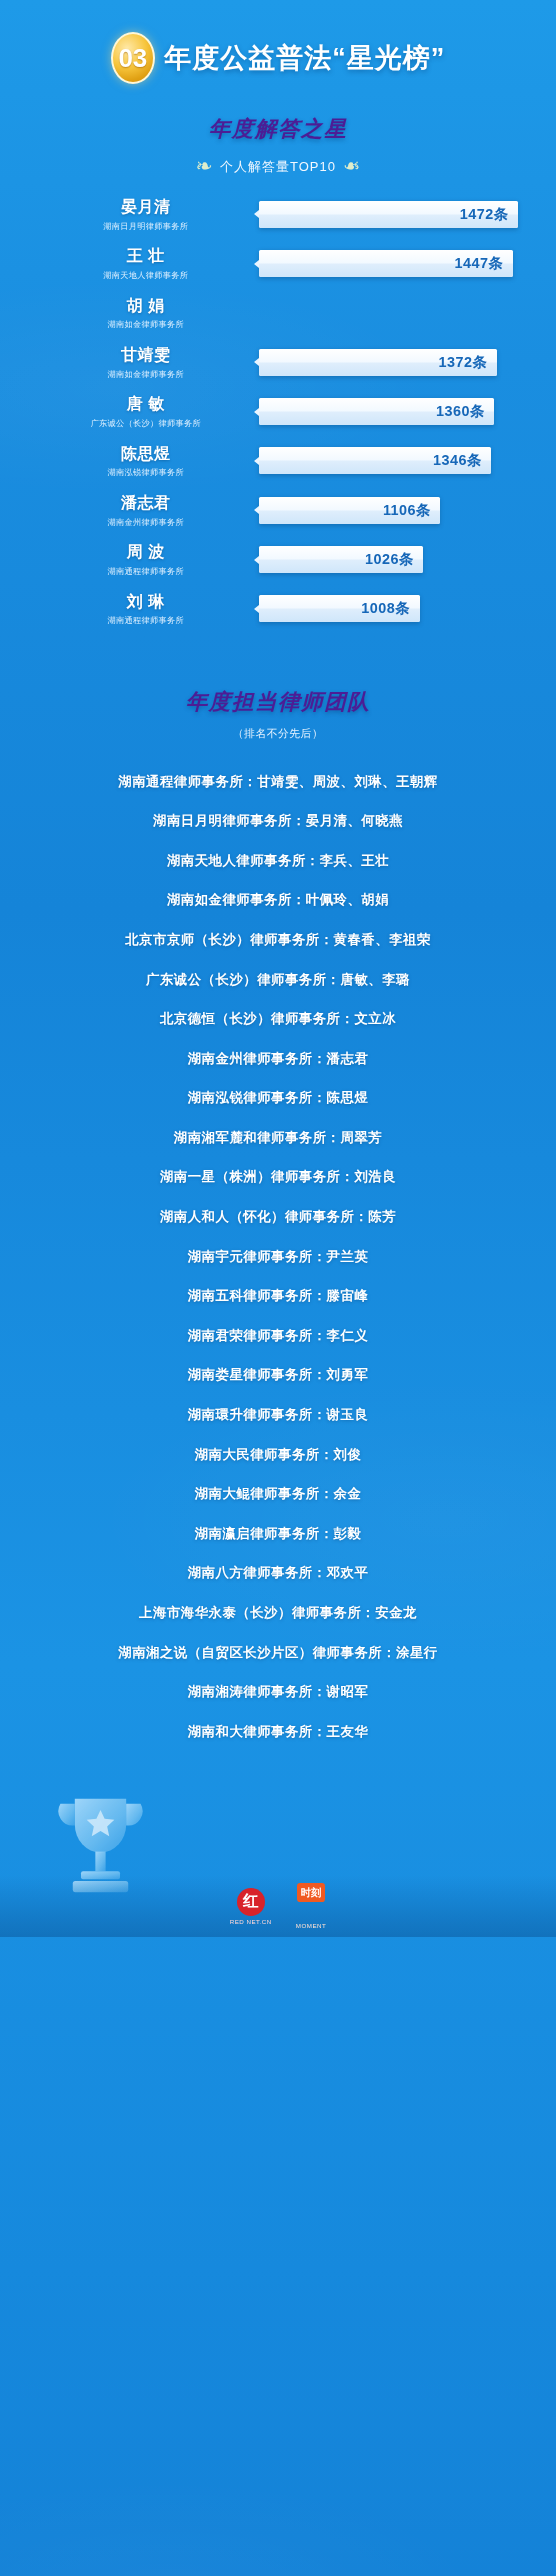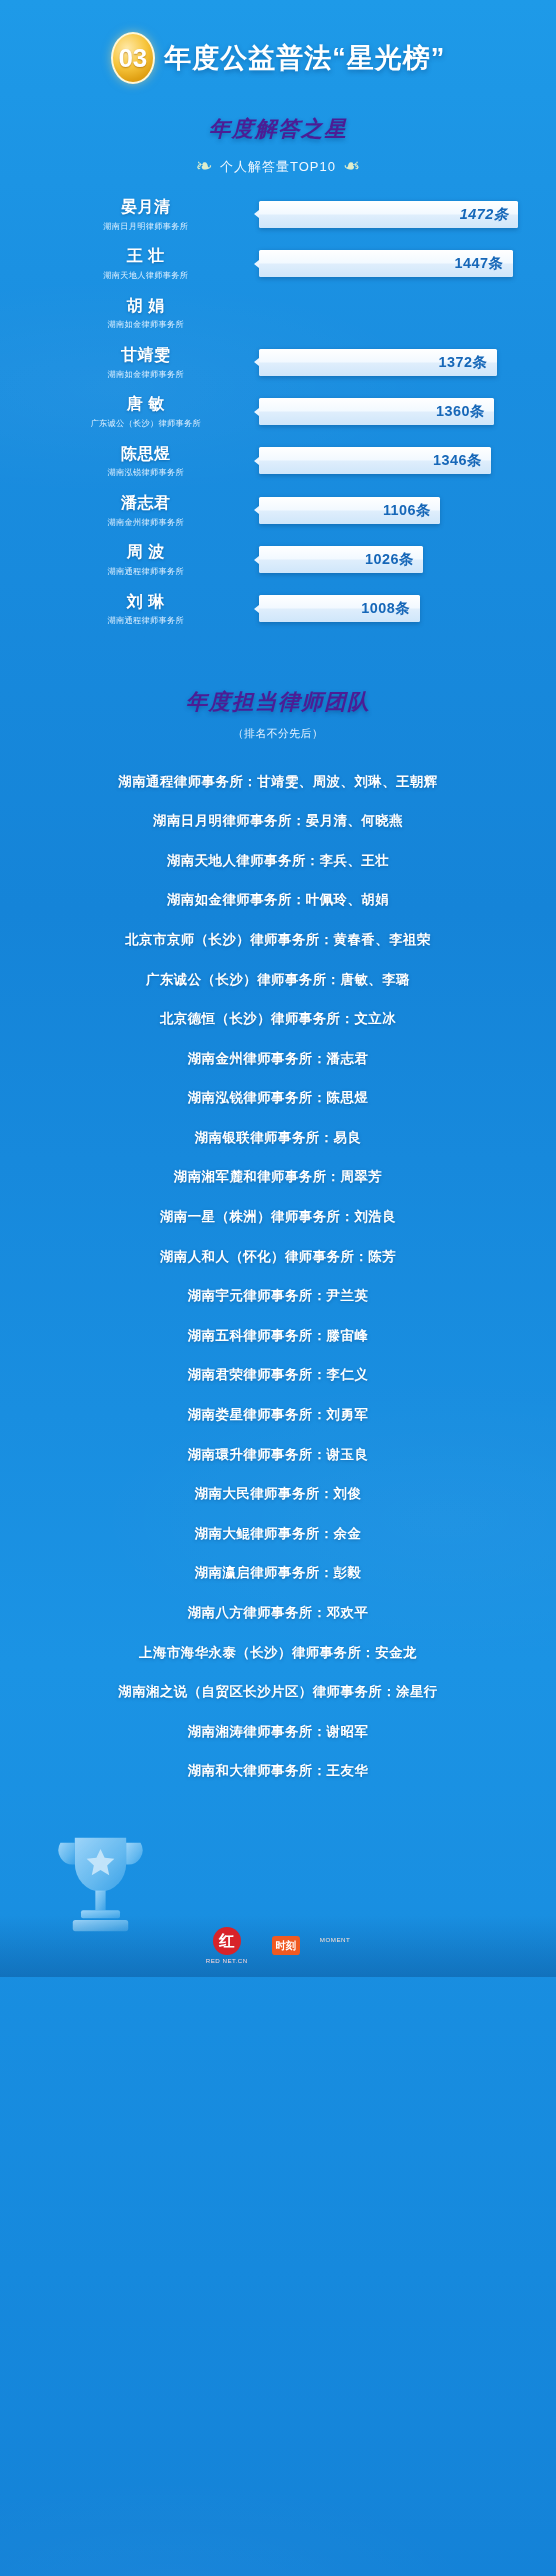--- a/index.html
+++ b/index.html
@@ -189,21 +189,21 @@
     display: flex; flex-direction: column; align-items: center; gap: 2.1px;
   }
   .logo-red .mark {
     width: 28px; height: 28px; border-radius: 50%;
     background: #d8232a;
     color: #fff; font-size: 15.5px; font-weight: bold;
     display: flex; align-items: center; justify-content: center;
   }
   .logo-red .txt { font-size: 6.2px; color: #ffd9d9; letter-spacing: 0.5px; }
   .logo-orange {
-    display: flex; flex-direction: row; align-items: flex-start; gap: 20px;
+    display: flex; flex-direction: column; align-items: center; gap: 20px;
   }
   .logo-orange .mark {
     width: 28px; height: 19.6px; border-radius: 3.1px;
     background: #f05a22;
     color: #fff; font-size: 10.3px; font-weight: bold;
     display: flex; align-items: center; justify-content: center;
   }
   .logo-orange .txt { font-size: 6.2px; color: #ffe2d4; letter-spacing: 0.5px; }
 </style>
 </head>
@@ -229,21 +229,21 @@
     </div>
   </div>
 
   <div class="rank-list" id="rank-list">
       <div class="rank-row">
         <div class="rank-left">
           <div class="rank-name">晏月清</div>
           <div class="rank-firm">湖南日月明律师事务所</div>
         </div>
         <div class="bar-area">
-          <div class="bar" style="width: 100%; font-style: italic;">
+          <div class="bar" style="width: 100%;">
             <span class="bar-value">1472条</span>
           </div>
         </div>
       </div>
       <div class="rank-row">
         <div class="rank-left">
           <div class="rank-name">王 壮</div>
           <div class="rank-firm">湖南天地人律师事务所</div>
         </div>
         <div class="bar-area">
@@ -334,21 +334,20 @@
   <div class="team-list" id="team-list">
       <div class="team-item">湖南通程律师事务所：甘靖雯、周波、刘琳、王朝辉</div>
       <div class="team-item">湖南日月明律师事务所：晏月清、何晓燕</div>
       <div class="team-item">湖南天地人律师事务所：李兵、王壮</div>
       <div class="team-item">湖南如金律师事务所：叶佩玲、胡娟</div>
       <div class="team-item">北京市京师（长沙）律师事务所：黄春香、李祖荣</div>
       <div class="team-item">广东诚公（长沙）律师事务所：唐敏、李璐</div>
       <div class="team-item">北京德恒（长沙）律师事务所：文立冰</div>
       <div class="team-item">湖南金州律师事务所：潘志君</div>
       <div class="team-item">湖南泓锐律师事务所：陈思煜</div>
-      <div class="team-item">湖南银联律师事务所：易良</div>
       <div class="team-item">湖南湘军麓和律师事务所：周翠芳</div>
       <div class="team-item">湖南一星（株洲）律师事务所：刘浩良</div>
       <div class="team-item">湖南人和人（怀化）律师事务所：陈芳</div>
       <div class="team-item">湖南宇元律师事务所：尹兰英</div>
       <div class="team-item">湖南五科律师事务所：滕宙峰</div>
       <div class="team-item">湖南君荣律师事务所：李仁义</div>
       <div class="team-item">湖南娄星律师事务所：刘勇军</div>
       <div class="team-item">湖南環升律师事务所：谢玉良</div>
       <div class="team-item">湖南大民律师事务所：刘俊</div>
       <div class="team-item">湖南大鲲律师事务所：余金</div>

